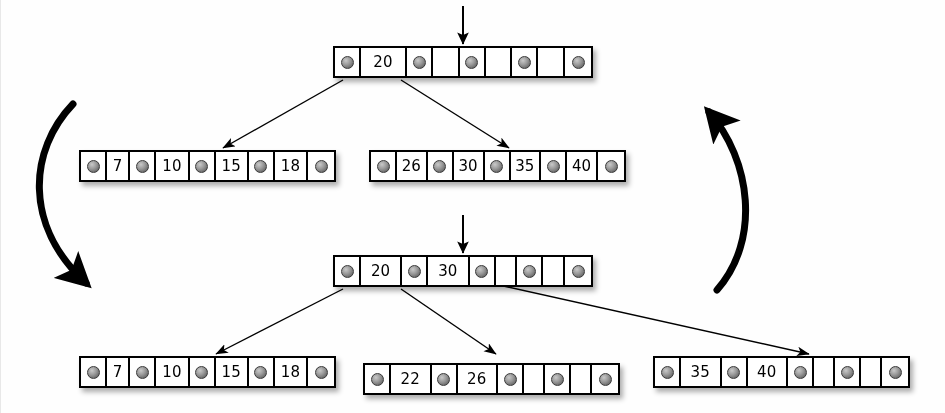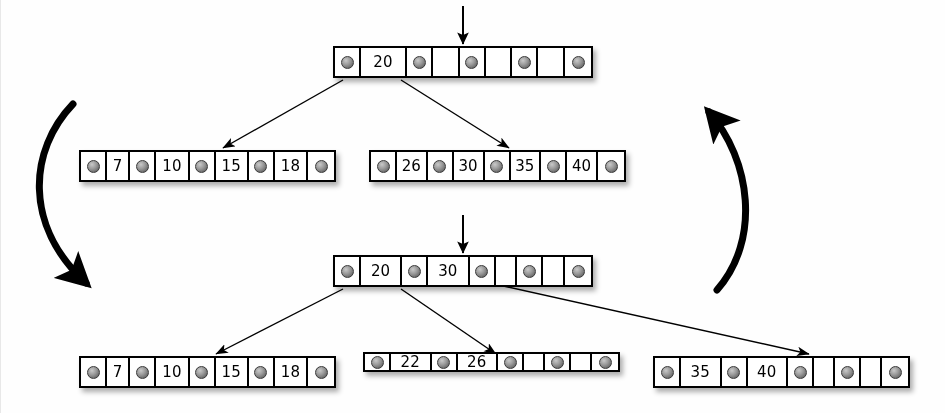--- a/index.html
+++ b/index.html
@@ -238,21 +238,21 @@
         <div class="cell ptr">
           <span class="bullet"></span>
         </div>
         <div class="cell key">
           <span class="keytext">18</span>
         </div>
         <div class="cell ptr">
           <span class="bullet"></span>
         </div>
       </div>
-      <div class="btree-node" style="left: 362px; top: 352px; width: 257px; height: 20px;">
+      <div class="btree-node" style="left: 362px; top: 363px; width: 257px; height: 32px;">
         <div class="cell ptr">
           <span class="bullet"></span>
         </div>
         <div class="cell key">
           <span class="keytext">22</span>
         </div>
         <div class="cell ptr">
           <span class="bullet"></span>
         </div>
         <div class="cell key">

